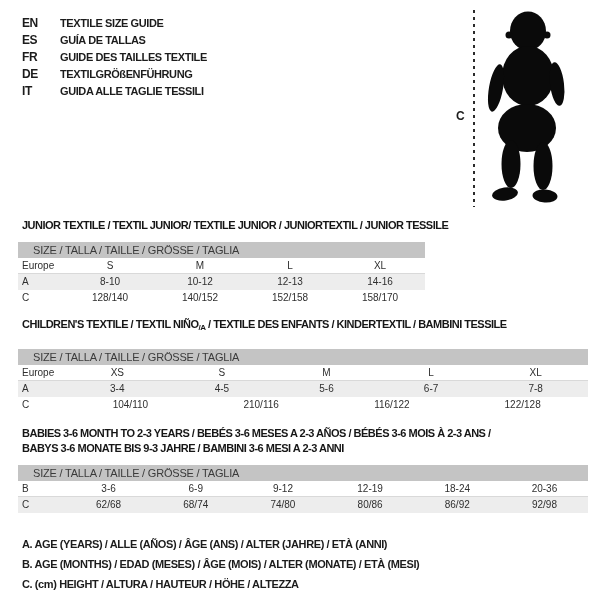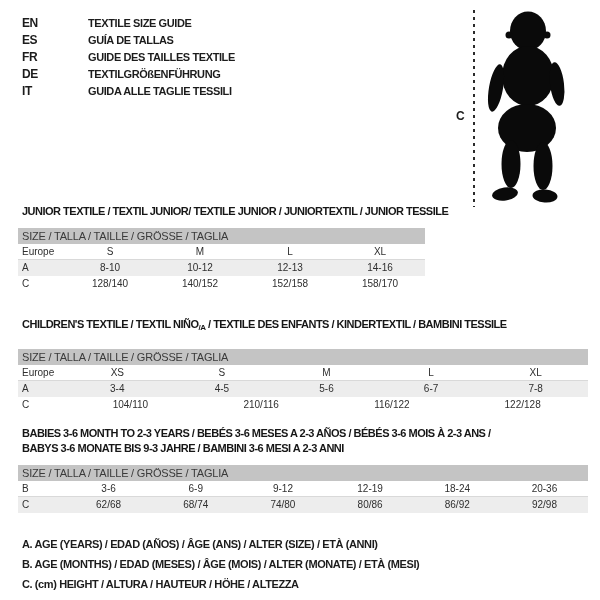--- a/index.html
+++ b/index.html
@@ -3,48 +3,48 @@
 <meta charset="utf-8">
 <style>
   html,body { margin:0; padding:0; background:#ffffff; }
   .page {
     position:relative; width:600px; height:600px; background:#ffffff;
     font-family:"Liberation Sans", sans-serif; color:#1c1c1c; overflow:hidden;
   }
 
   
   .lang-list { position:absolute; left:22px; top:15px; }
-  .lang-row { display:flex; height:17px; line-height:17px;gap:28px; }
+  .lang-row { display:flex; height:17px; line-height:17px; }
   .lang-code { width:38px; font-weight:bold; font-size:12px; letter-spacing:-0.4px; }
   .lang-label { font-weight:bold; font-size:11px; letter-spacing:-0.4px; white-space:nowrap; }
 
   
   .dash-line {
     position:absolute; left:473px; top:10px; width:2px; height:197px;
     background-image:repeating-linear-gradient(to bottom,#2b2b2b 0 3px, transparent 3px 7px);
   }
   .height-label { position:absolute; left:456px; top:109px; font-weight:bold; font-size:12px; }
   .baby-svg { position:absolute; left:480px; top:8px; }
 
   
   .section { position:absolute; left:18px; }
-  .sec-junior   { top:204px; width:407px; }
+  .sec-junior   { top:218px; width:407px; }
   .sec-children { top:317px; width:570px; }
   .sec-babies   { top:426px; width:570px; }
 
   .tbl-title { margin-left:4px; font-weight:bold; font-size:11px; letter-spacing:-0.5px; color:#161616; }
   .title-line { line-height:15px; white-space:nowrap; }
   .title-line .sub { font-size:8px; vertical-align:-2px; }
   .sec-junior .tbl-title   { margin-bottom:9px; }
   .sec-children .tbl-title { margin-bottom:14px; }
   .sec-babies .tbl-title   { margin-bottom:9px; }
 
   .tbl-sizebar {
     height:16px; line-height:16px; background:#c4c4c4; font-size:11px; color:#3a3a3a;
-    padding-left:4px; box-sizing:border-box; letter-spacing:-0.2px; white-space:nowrap;
+    padding-left:15px; box-sizing:border-box; letter-spacing:-0.2px; white-space:nowrap;
   }
   .trow { display:flex; height:16px; line-height:16px; font-size:10px; color:#2f2f2f; box-sizing:border-box; }
   .trow.first { border-bottom:1px solid #d9d9d9; }
   .trow.shaded { background:#ededed; }
   .tlabel { width:47px; padding-left:4px; box-sizing:border-box; }
   .tcell { flex:1; text-align:center; }
 
   
   .footnotes { position:absolute; left:22px; top:534px; }
   .fn-line { height:20px; line-height:20px; font-weight:bold; font-size:11px; letter-spacing:-0.4px; white-space:nowrap; }
@@ -185,18 +185,18 @@
             <span class="tcell">74/80</span>
             <span class="tcell">80/86</span>
             <span class="tcell">86/92</span>
             <span class="tcell">92/98</span>
           </div>
         </div>
     </div>
   </div>
 
   <div class="footnotes">
-      <div class="fn-line">A. AGE (YEARS) / EDAD (AÑOS) / ÂGE (ANS) / ALTER (SIZE) / ETÀ (ANNI)</div>
+      <div class="fn-line">A. AGE (YEARS) / ALLE (AÑOS) / ÂGE (ANS) / ALTER (JAHRE) / ETÀ (ANNI)</div>
       <div class="fn-line">B. AGE (MONTHS) / EDAD (MESES) / ÂGE (MOIS) / ALTER (MONATE) / ETÀ (MESI)</div>
       <div class="fn-line">C. (cm) HEIGHT / ALTURA / HAUTEUR / HÖHE / ALTEZZA</div>
     </div>
 
 </div>
 
 </body></html>

